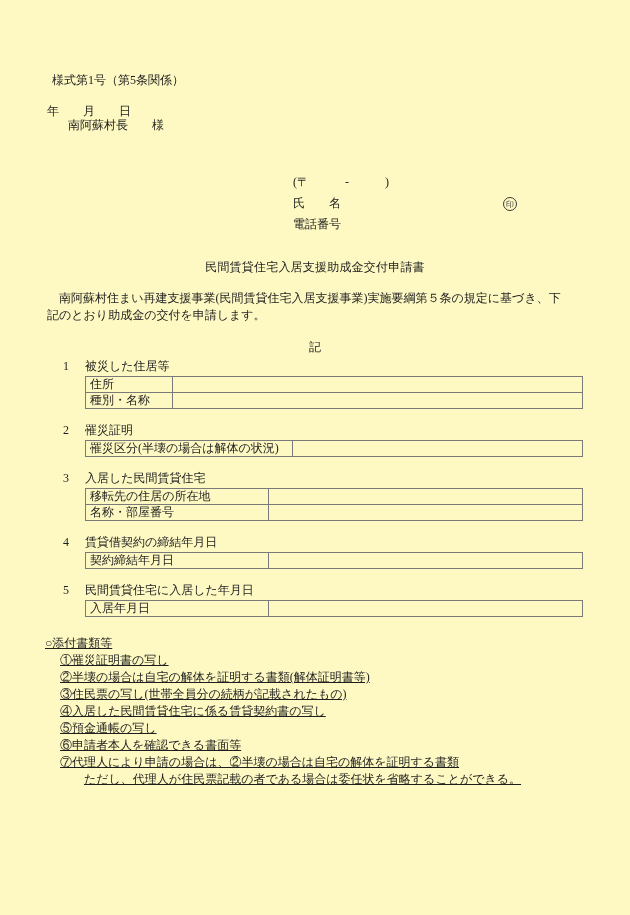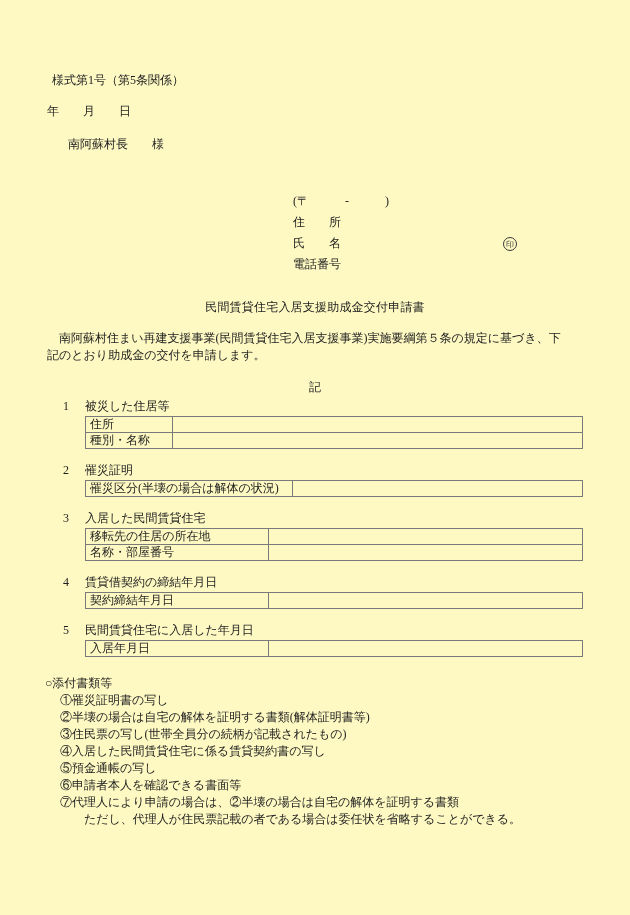--- a/index.html
+++ b/index.html
@@ -11,21 +11,21 @@
     background: #fef9c3;
     color: #1e1e1e;
     font-family: "Liberation Serif", "DejaVu Serif", serif;
     font-size: 12px;
     line-height: 14px;
     padding: 73px 47px 0 47px;
     overflow: hidden;
   }
   .form-number { margin-left: 5px; white-space: nowrap; }
   .date-line { text-align: left; padding-right: 26px; margin-top: 17px; white-space: nowrap; }
-  .addressee { margin-top: 19px; margin-left: 21px; white-space: nowrap; font-family: Liberation Serif, serif; }
+  .addressee { margin-left: 21px; white-space: nowrap; font-family: Liberation Serif, serif; }
   .applicant { margin-top: 40px; margin-left: 246px; line-height: 21px; }
   .applicant .row { white-space: nowrap; }
   .name-row { position: relative; }
   .seal {
     display: inline-block;
     width: 14px; height: 14px;
     border: 1px solid #3a3a3a;
     border-radius: 50%;
     font-size: 8px;
     line-height: 13px;
@@ -54,39 +54,38 @@
     height: 16px;
     padding: 0 4px;
     font-size: 12px;
     line-height: 15px;
     white-space: nowrap;
     overflow: hidden;
   }
   .lw-87  .label-cell { width: 87px; }
   .lw-207 .label-cell { width: 207px; }
   .lw-183 .label-cell { width: 183px; }
-  .attachments { margin-top: 18px; line-height: 17px; }
+  .attachments { margin-top: 18px; line-height: 17px; text-decoration: underline; }
   .attachments .att-heading { margin-left: -2px; white-space: nowrap; }
   .attachments .att-item { margin-left: 13px; white-space: nowrap; }
   .attachments .att-note { margin-left: 37px; white-space: nowrap; }
 </style>
 </head>
 <body>
 
 <div class="page">
 
   <div class="form-number">様式第1号（第5条関係）</div>
 
   <div class="date-line">年　　月　　日</div>
 
   <div class="addressee">南阿蘇村長　　様</div>
 
   <div class="applicant">
     <div class="row">(〒　　　-　　　)</div>
-    <div class="row">住　　所</div>
     <div class="row name-row">
       <span>氏　　名</span><span class="seal">印</span>
     </div>
     <div class="row">電話番号</div>
   </div>
 
   <div class="doc-title">民間賃貸住宅入居支援助成金交付申請書</div>
 
   <div class="body-para">
     <div>　南阿蘇村住まい再建支援事業(民間賃貸住宅入居支援事業)実施要綱第５条の規定に基づき、下</div>

